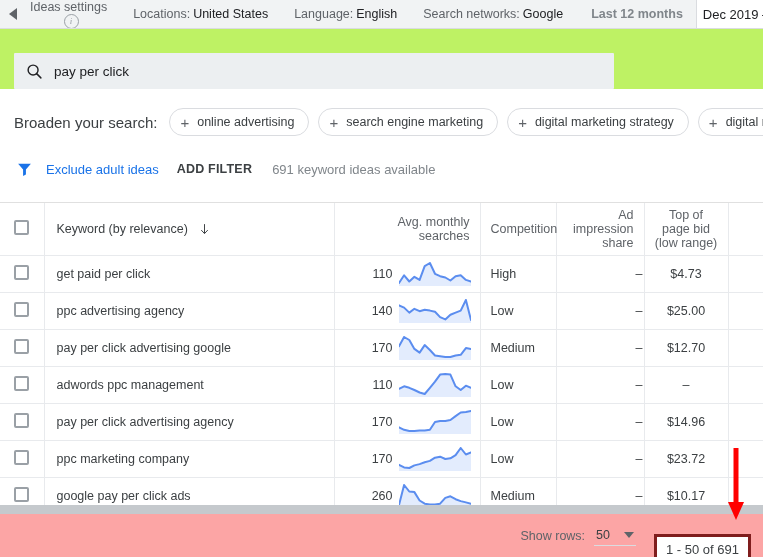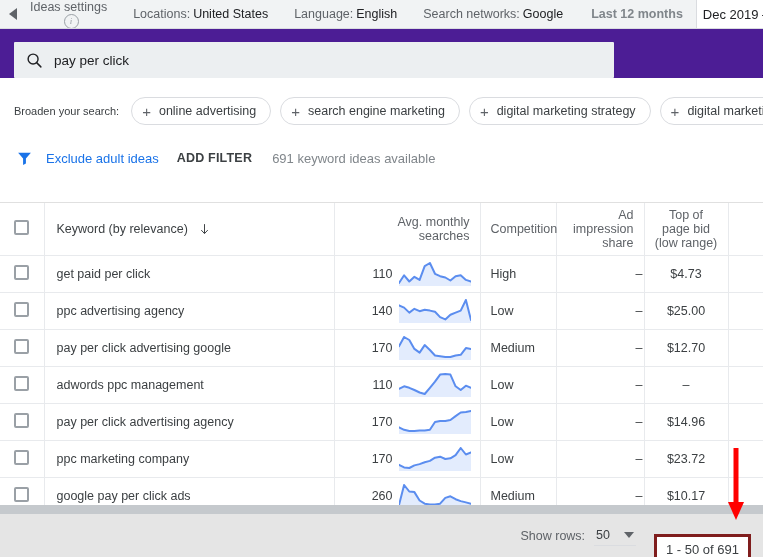--- a/index.html
+++ b/index.html
@@ -78,22 +78,22 @@
     font-size: 9px;
     line-height: 1;
     color: #9aa0a6;
     margin-left: 5px;
     font-family: "Liberation Serif", serif;
     font-style: italic;
   }
 
   
   .search-wrap {
-    padding: 13px 0 0 14px;
-    background: #4c1d95;
+    padding: 24px 0 0 14px;
+    background: #bef264;
   }
   .search-box {
     width: 600px;
     height: 36px;
     background: #eceff1;
     display: flex;
     align-items: center;
     border-radius: 1px;
   }
   .search-icon {
@@ -116,21 +116,21 @@
 
   
   .broaden {
     display: flex;
     align-items: center;
     padding: 19px 0 0 14px;
     white-space: nowrap;
     overflow: hidden;
   }
   .broaden-label {
-    font-size: 11px;
+    font-size: 15px;
     color: #3c4043;
     margin-right: 12px;
     flex: none;
   }
   .chip {
     display: inline-flex;
     align-items: center;
     height: 26px;
     border: 1px solid #dadce0;
     border-radius: 14px;
@@ -254,21 +254,21 @@
     background: #c5c9cd;
   }
 
   
   .bottombar {
     position: absolute;
     top: 514px;
     left: 0;
     width: 763px;
     height: 43px;
-    background: #e5e5e5;
+    background: #fca5a5;
     display: flex;
     align-items: center;
     justify-content: flex-end;
     padding-right: 12px;
     box-sizing: border-box;
   }
   .showrows-label { font-size: 12.5px; color: #5f6368; margin-right: 9px; }
   .showrows-select {
     display: flex;
     align-items: center;

